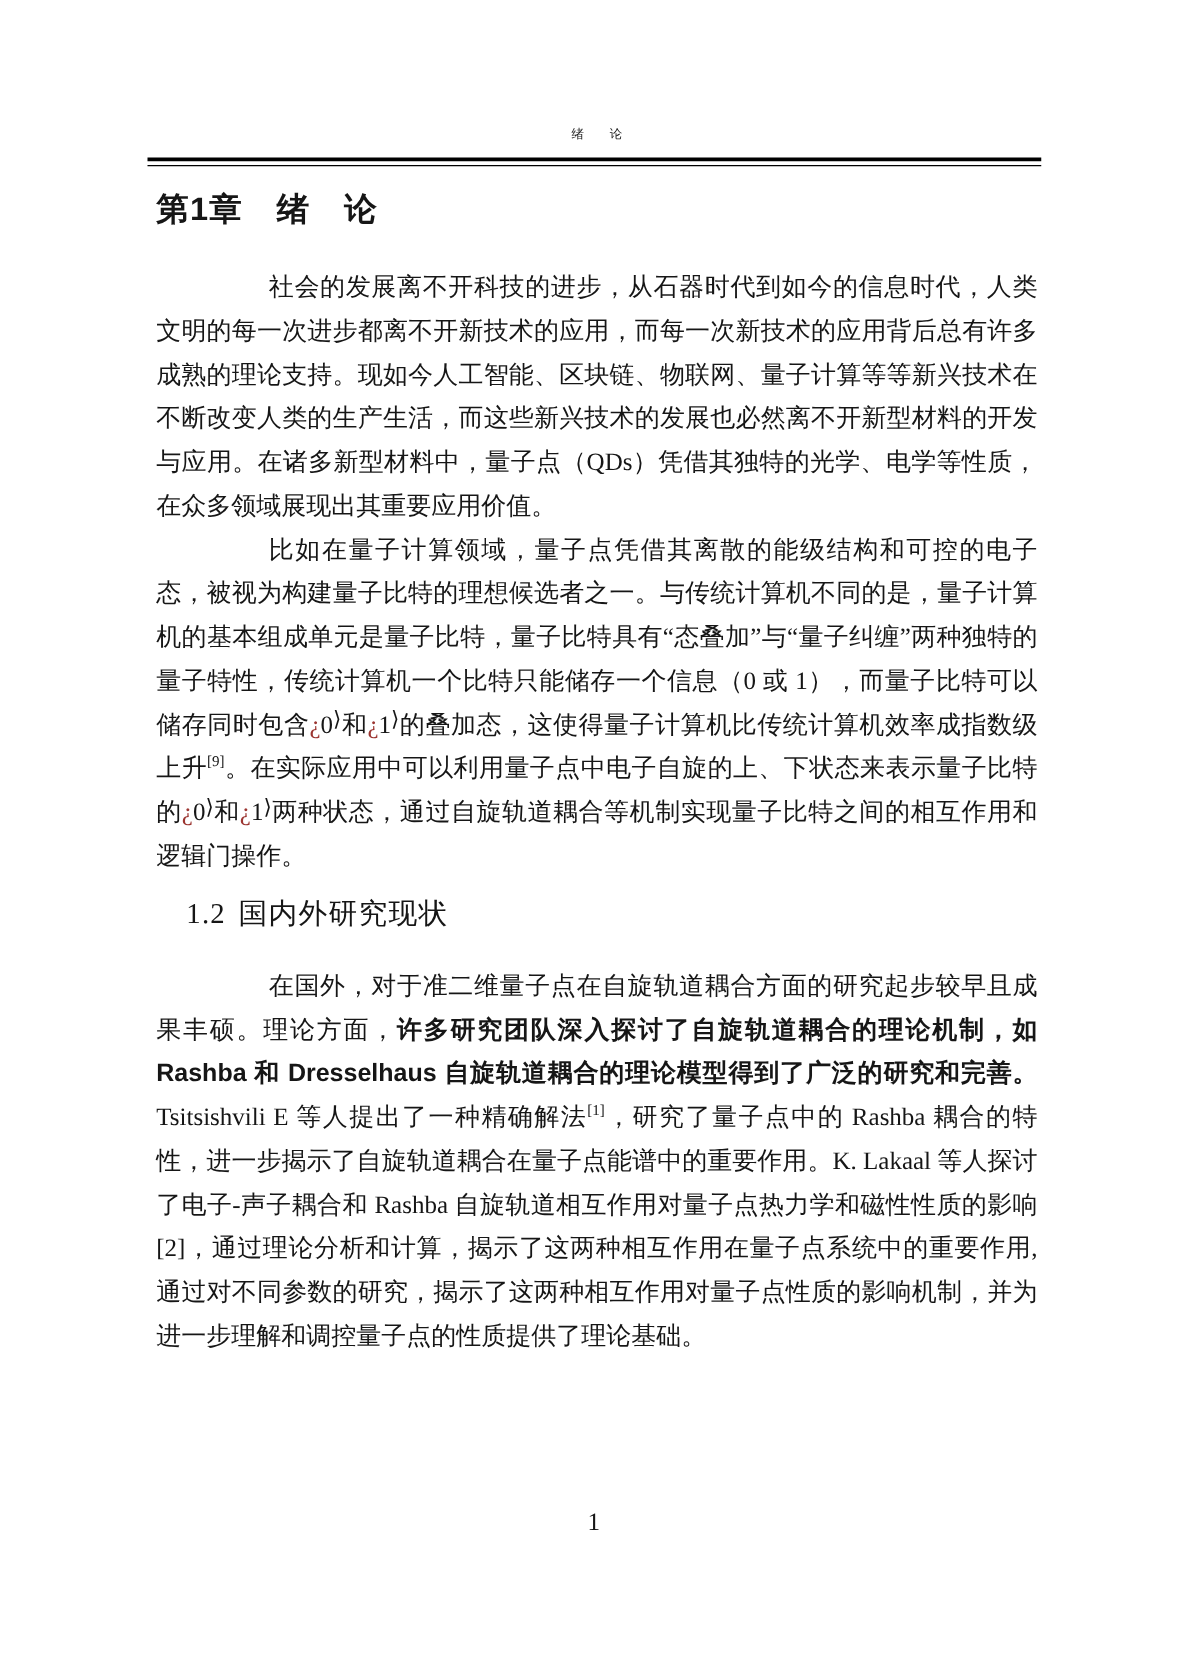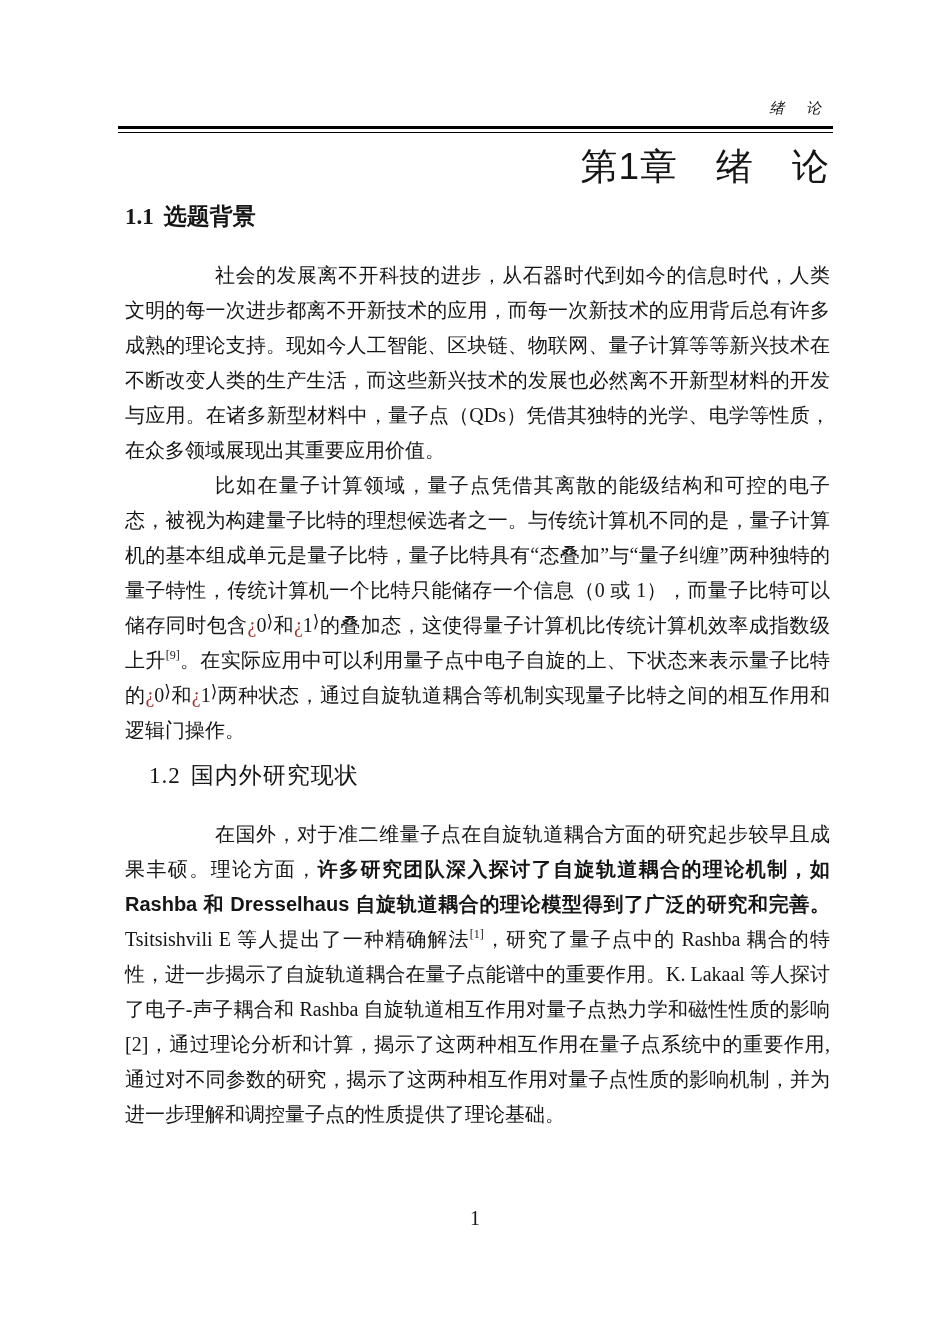--- a/index.html
+++ b/index.html
@@ -11,41 +11,40 @@
     margin: 0 auto;
     background: #ffffff;
     color: var(--text-color, #161616);
     font-family: "Liberation Serif", "DejaVu Serif", serif;
     font-size: 20px;
     line-height: 35px;
     padding: 97px 120px 0 125px;
     overflow: hidden;
   }
   .running-head {
-    text-align: right;
-    font-size: 15px;
+    text-align: center;
+    font-size: 10px;
     line-height: 22px;
     letter-spacing: 9px;
     padding-left: 9px; 
-    font-style: italic;
   }
   .header-rule {
     margin-top: 7px;
     margin-left: -7px;
     margin-right: -3px;
     height: 7px;
     border-top: 3.5px solid #000;
     border-bottom: 1.5px solid #000;
   }
   .chapter-title {
     margin-top: 12px;
-    text-align: right;
+    text-align: left;
     font-family: "Liberation Sans", "DejaVu Sans", sans-serif;
-    font-weight: 400;
-    font-size: 37px;
+    font-weight: 700;
+    font-size: 26px;
     line-height: 44px;
     letter-spacing: 1px;
   }
   .section-heading {
     margin-top: 10px;
     font-family: "Liberation Sans", "DejaVu Sans", sans-serif;
     font-size: 23px;
     line-height: 34px;
   }
   .section-heading .sec-num {
@@ -90,23 +89,20 @@
 <body>
 
 <div class="page">
 
   <div class="running-head">绪 论</div>
 
   <div class="header-rule"></div>
 
   <h1 class="chapter-title">第1章　绪　论</h1>
 
-  <h2 class="section-heading w-bold">
-    <span class="sec-num">1.1</span><span>选题背景</span>
-  </h2>
 
   <div class="section-body">
       <p class="para"><span>社会的发展离不开科技的进步，从石器时代到如今的信息时代，人类文明的每一次进步都离不开新技术的应用，而每一次新技术的应用背后总有许多成熟的理论支持。现如今人工智能、区块链、物联网、量子计算等等新兴技术在不断改变人类的生产生活，而这些新兴技术的发展也必然离不开新型材料的开发与应用。在诸多新型材料中，量子点（QDs）凭借其独特的光学、电学等性质，在众多领域展现出其重要应用价值。</span></p>
       <p class="para"><span>比如在量子计算领域，量子点凭借其离散的能级结构和可控的电子态，被视为构建量子比特的理想候选者之一。与传统计算机不同的是，量子计算机的基本组成单元是量子比特，量子比特具有“态叠加”与“量子纠缠”两种独特的量子特性，传统计算机一个比特只能储存一个信息（0 或 1），而量子比特可以储存同时包含</span><span class="mark">¿</span><span>0</span><span class="ket">⟩</span><span>和</span><span class="mark">¿</span><span>1</span><span class="ket">⟩</span><span>的叠加态，这使得量子计算机比传统计算机效率成指数级上升</span><span class="sup">[9]</span><span>。在实际应用中可以利用量子点中电子自旋的上、下状态来表示量子比特的</span><span class="mark">¿</span><span>0</span><span class="ket">⟩</span><span>和</span><span class="mark">¿</span><span>1</span><span class="ket">⟩</span><span>两种状态，通过自旋轨道耦合等机制实现量子比特之间的相互作用和逻辑门操作。</span></p>
     </div>
 
   <h2 class="section-heading w-normal">
     <span class="sec-num">1.2</span><span>国内外研究现状</span>
   </h2>
 

